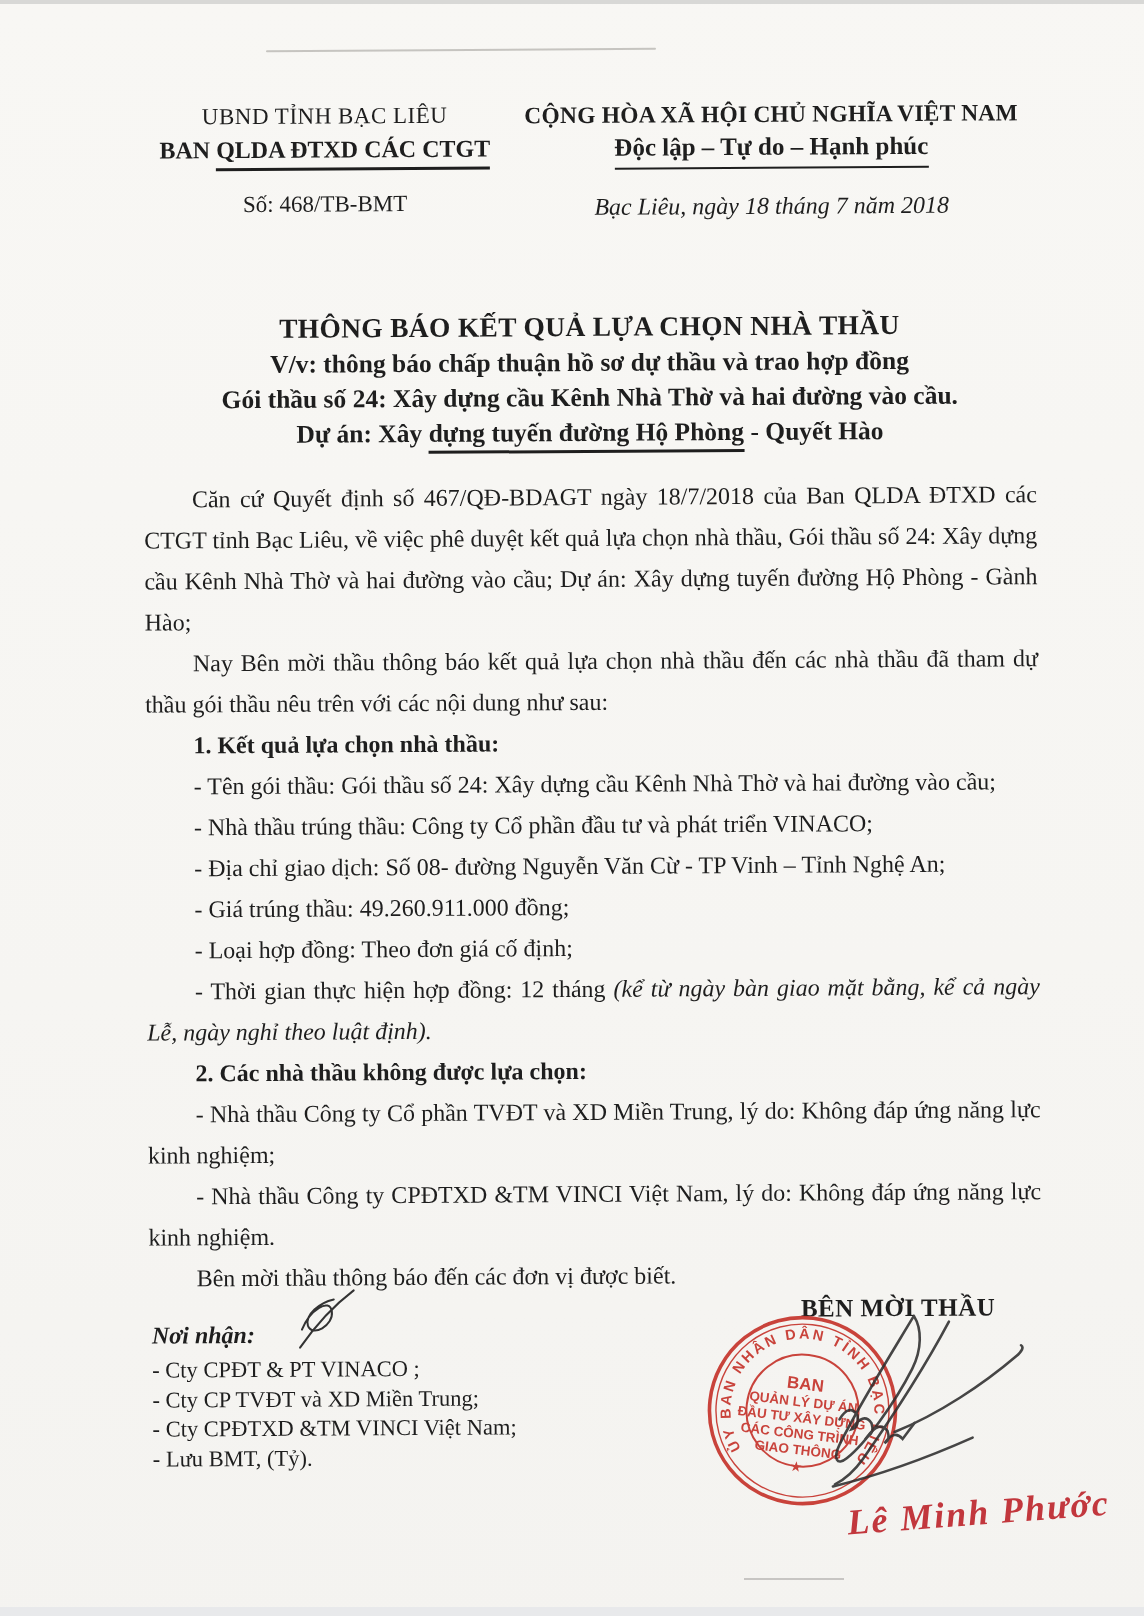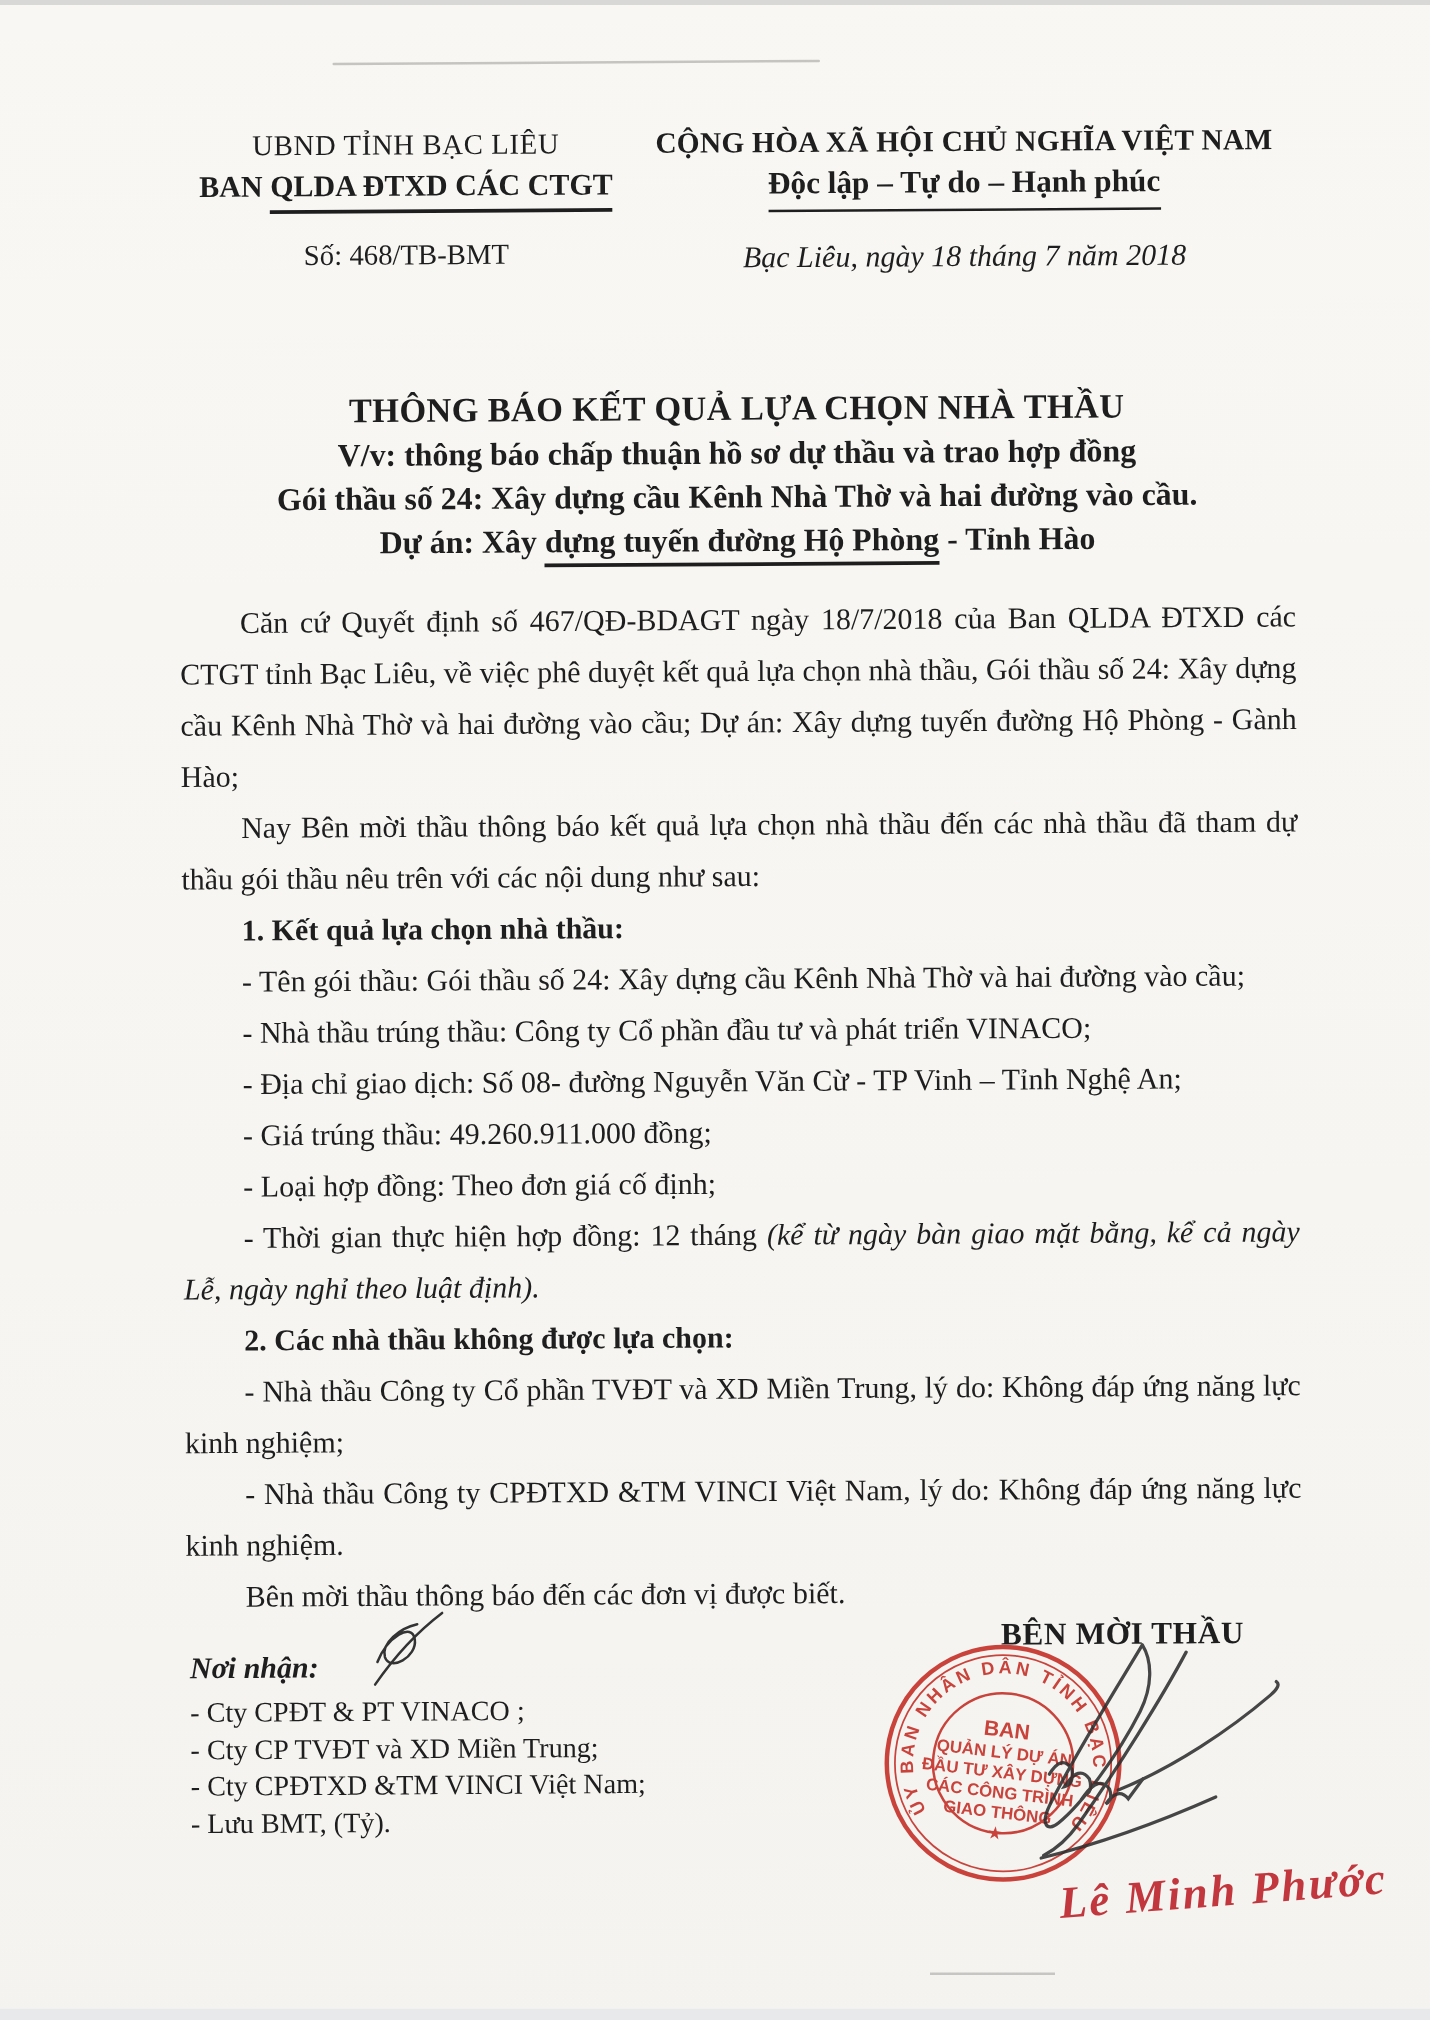--- a/index.html
+++ b/index.html
@@ -81,21 +81,21 @@
           <div class="motto1">CỘNG HÒA XÃ HỘI CHỦ NGHĨA VIỆT NAM</div>
           <div class="motto2"><span class="u-motto">Độc lập – Tự do – Hạnh phúc</span></div>
           <div class="dateline">Bạc Liêu, ngày 18 tháng 7 năm 2018</div>
         </div>
       </div>
 
       <div class="title-block">
         <div class="t1">THÔNG BÁO KẾT QUẢ LỰA CHỌN NHÀ THẦU</div>
         <div class="t2">V/v: thông báo chấp thuận hồ sơ dự thầu và trao hợp đồng</div>
         <div class="t3">Gói thầu số 24: Xây dựng cầu Kênh Nhà Thờ và hai đường vào cầu.</div>
-        <div class="t4"><span>Dự án: Xây </span><span class="u-title">dựng tuyến đường Hộ Phòng</span><span> - Tỉnh Hào</span></div>
+        <div class="t4"><span>Dự án: Xây </span><span class="u-title">dựng tuyến đường Hộ Phòng</span><span> - Quyết Hào</span></div>
       </div>
 
       <div class="bodytext">
         <p>Căn cứ Quyết định số 467/QĐ-BDAGT ngày 18/7/2018 của Ban QLDA ĐTXD các CTGT tỉnh Bạc Liêu, về việc phê duyệt kết quả lựa chọn nhà thầu, Gói thầu số 24: Xây dựng cầu Kênh Nhà Thờ và hai đường vào cầu; Dự án: Xây dựng tuyến đường Hộ Phòng - Gành Hào;</p>
         <p>Nay Bên mời thầu thông báo kết quả lựa chọn nhà thầu đến các nhà thầu đã tham dự thầu gói thầu nêu trên với các nội dung như sau:</p>
         <p class="bold">1. Kết quả lựa chọn nhà thầu:</p>
         <p>- Tên gói thầu: Gói thầu số 24: Xây dựng cầu Kênh Nhà Thờ và hai đường vào cầu;</p>
         <p>- Nhà thầu trúng thầu: Công ty Cổ phần đầu tư và phát triển VINACO;</p>
         <p>- Địa chỉ giao dịch: Số 08- đường Nguyễn Văn Cừ - TP Vinh – Tỉnh Nghệ An;</p>
         <p>- Giá trúng thầu: 49.260.911.000 đồng;</p>

